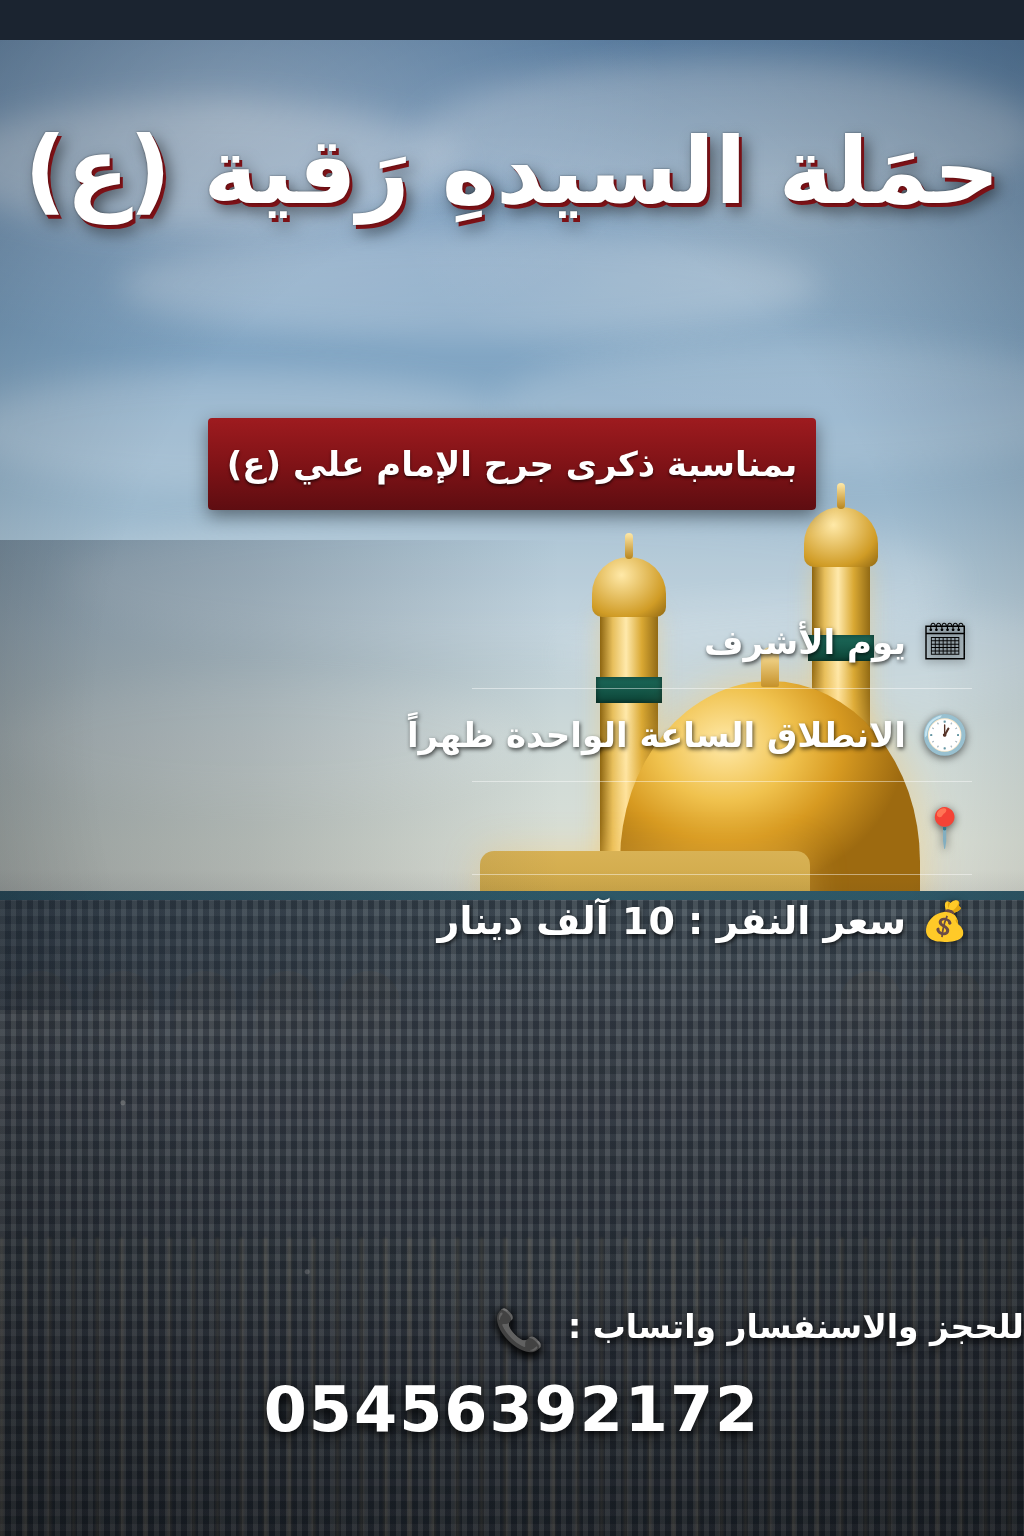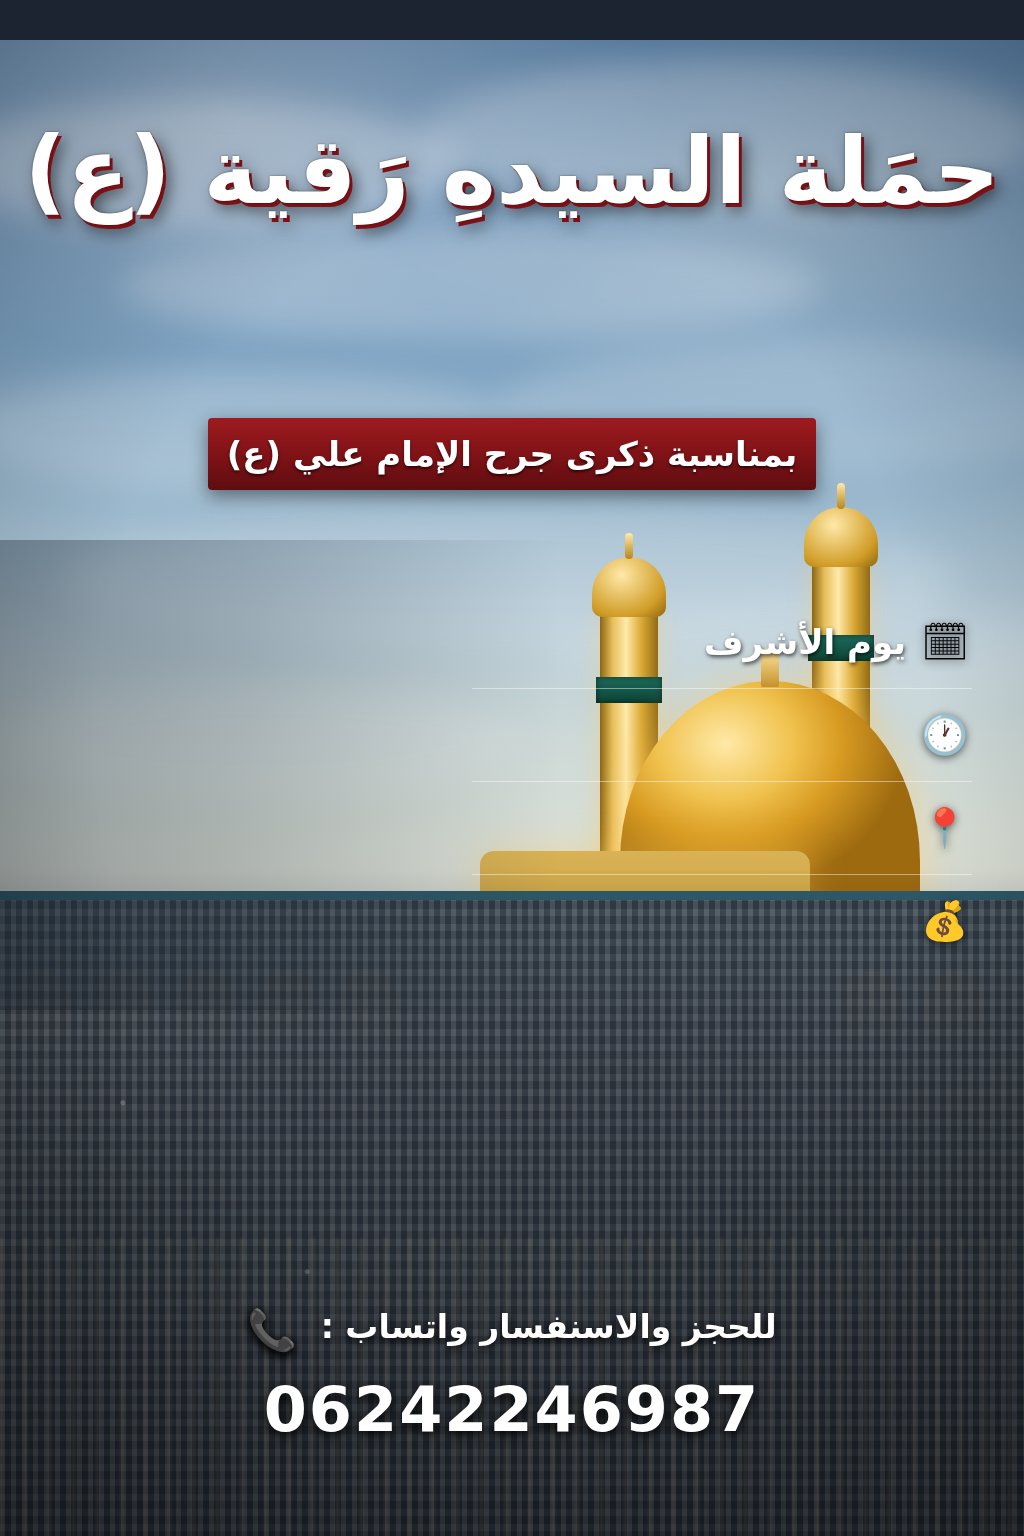--- a/index.html
+++ b/index.html
@@ -182,21 +182,21 @@
     font-size: 62px;
     font-weight: bold;
     color: #ffffff;
     text-shadow: 2px 3px 0 rgba(110,14,18,.85), 0 6px 14px rgba(0,0,0,.5);
     direction: rtl;
   }
   .occasion-band {
     position: absolute;
     top: 378px;
     left: 208px; right: 208px;
-    height: 72px;
+    height: 92px;
     background: linear-gradient(180deg, #9e1b1f 0%, #7d1216 55%, #5e0d11 100%);
     border-radius: 4px;
     display:flex; align-items:center; justify-content:center;
     box-shadow: 0 6px 18px rgba(0,0,0,.45);
   }
   .occasion-band span {
     font-size: 34px; font-weight: bold; color:#fff;
     text-shadow: 0 2px 3px rgba(0,0,0,.6);
     direction: rtl;
   }
@@ -234,21 +234,20 @@
     font-size: 38px;
     line-height: 1;
     filter: drop-shadow(0 2px 4px rgba(0,0,0,.6));
   }
 
   
   .contact-line {
     position: absolute;
     bottom: 222px;
     left: 0; right: 0;
-    text-align: center;
     direction: rtl;
     color: #ffffff;
     font-size: 33px;
     font-weight: bold;
     text-shadow: 0 3px 8px rgba(0,0,0,.85);
   }
   .contact-line .wa-icon {
     display:inline-block;
     vertical-align: -6px;
     margin-right: 12px;
@@ -320,28 +319,30 @@
     <span>بمناسبة ذكرى جرح الإمام علي (ع)</span>
   </div>
 
   <div class="details">
     <div class="detail-row">
       <span class="detail-icon">🗓</span>
       <span class="detail-text">يوم الأشرف</span>
     </div>
     <div class="detail-row">
       <span class="detail-icon">🕐</span>
+      <span class="detail-text">الانطلاق الساعة الواحدة ظهراً</span>
     </div>
     <div class="detail-row">
       <span class="detail-icon">📍</span>
     </div>
     <div class="detail-row big">
       <span class="detail-icon">💰</span>
+      <span class="detail-text">سعر النفر : 10 آلف دينار</span>
     </div>
   </div>
 
   <div class="contact-line">
     <span>للحجز والاسنفسار واتساب :</span>
     <span class="wa-icon">📞</span>
   </div>
-  <div class="phone">06242246987</div>
+  <div class="phone">05456392172</div>
 
 </div>
 
 </body></html>

